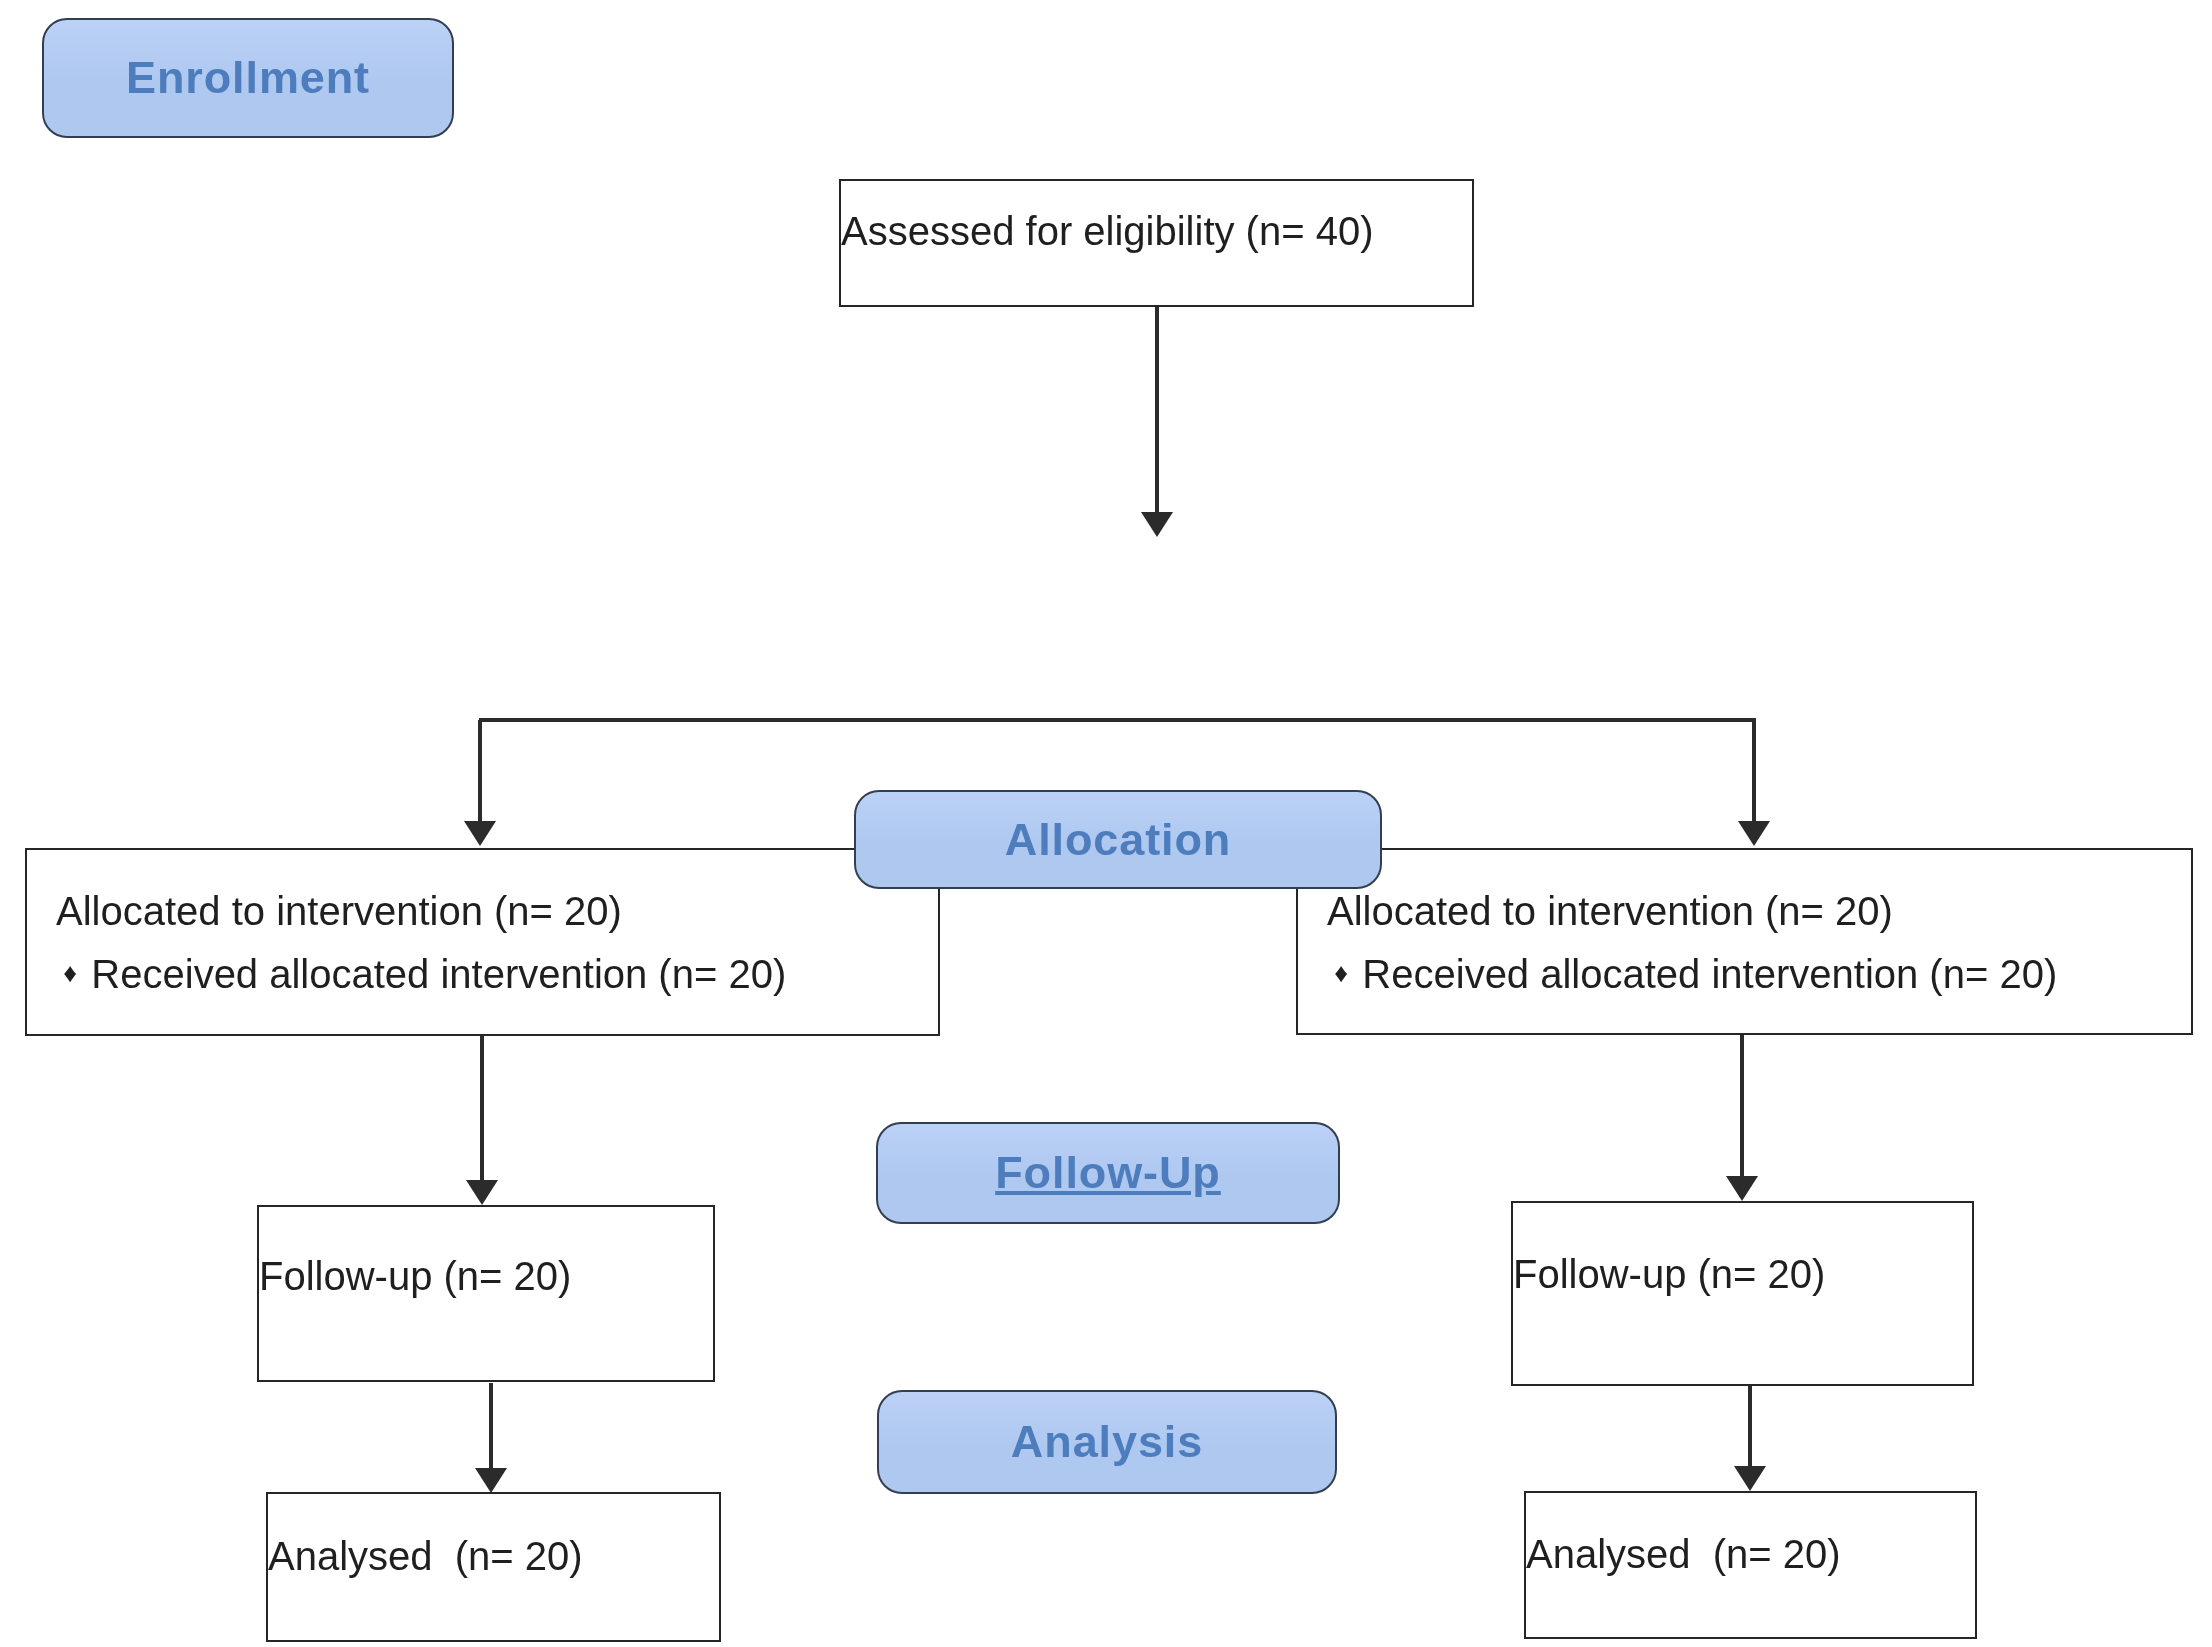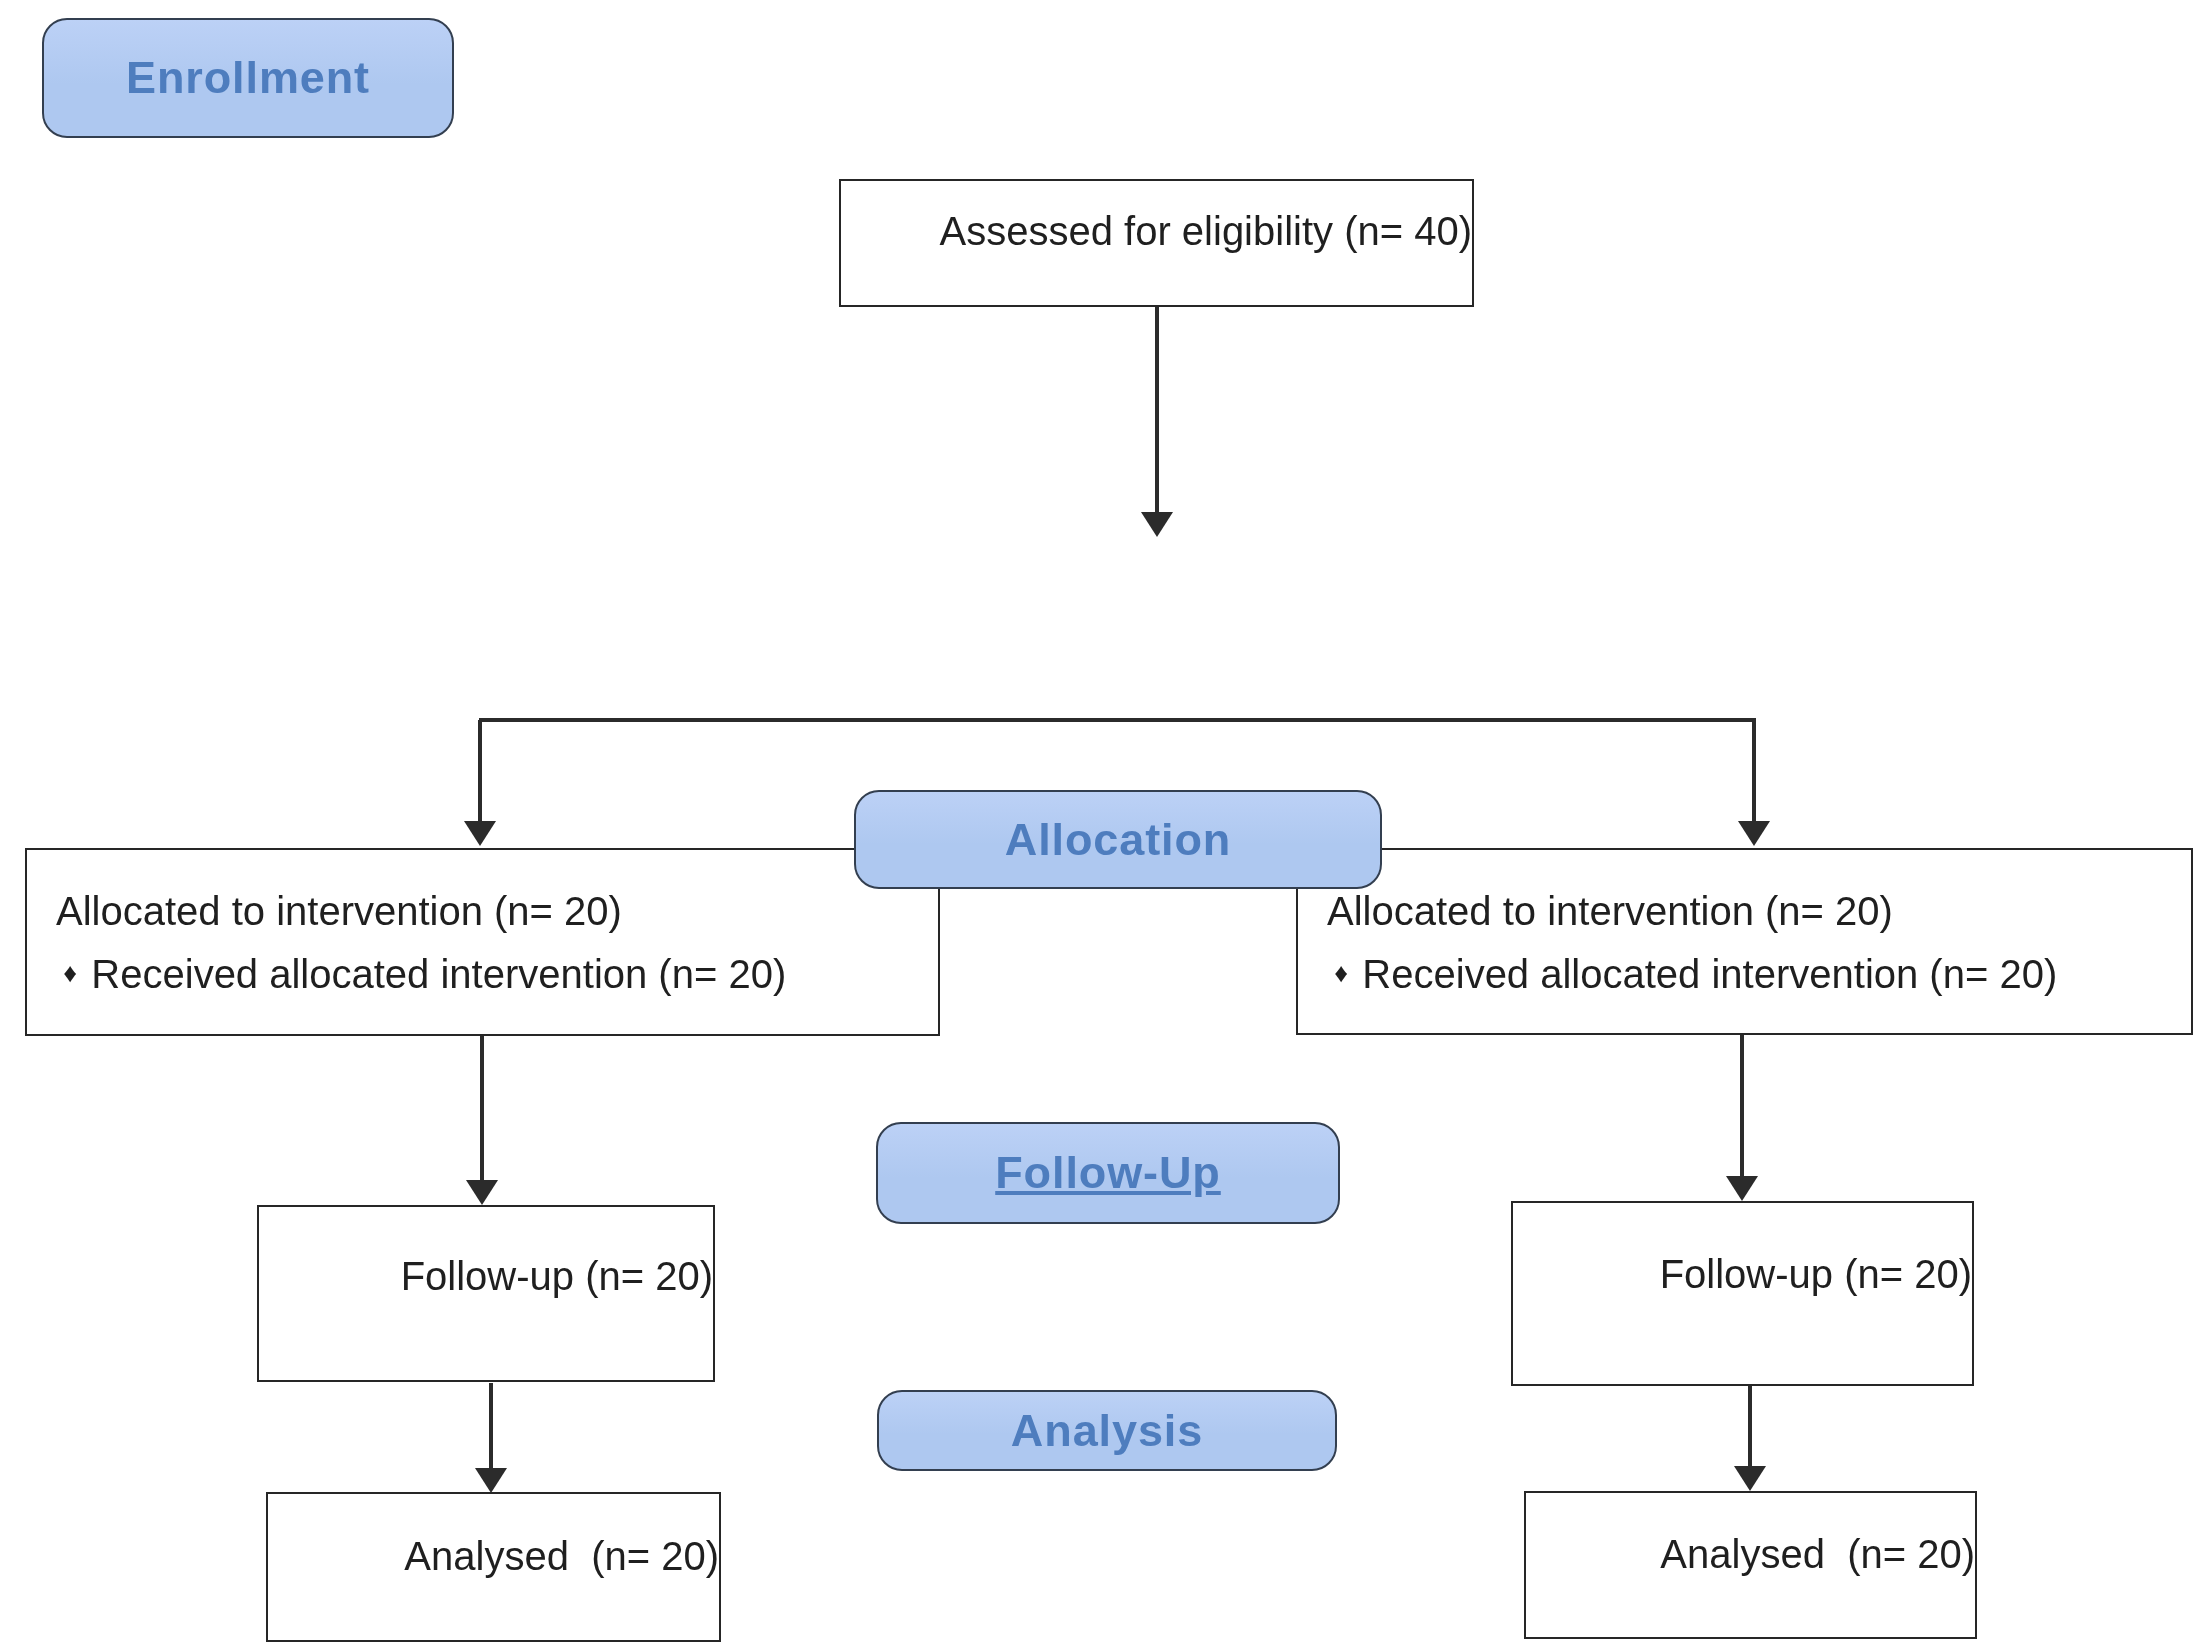--- a/index.html
+++ b/index.html
@@ -23,25 +23,24 @@
   
   .box{
     position:absolute;
     background:#ffffff;
     border:2.7px solid var(--box-border);
     color:var(--box-text);
     font-size:40px;
     line-height:1.25;
     display:flex;
     align-items:center;
-    justify-content:flex-end;
+    justify-content:flex-start;
     text-align:center;
     box-sizing:border-box;
     white-space:pre;
-    padding-left:14px;
   }
   
   .box.alloc{
     justify-content:flex-start;
     align-items:flex-start;
     text-align:left;
     flex-direction:column;
     padding:36px 18px 0 29px;
     white-space:pre;
   }
@@ -92,21 +91,21 @@
 <body>
 
 <div class="canvas">
 
   <div class="stage" style="left:42px;top:18px;width:412px;height:120px;">Enrollment</div>
 
   <div class="stage" style="left:854px;top:790px;width:528px;height:99px;">Allocation</div>
 
   <div class="stage" style="left:876px;top:1122px;width:464px;height:102px;text-decoration:underline;">Follow-Up</div>
 
-  <div class="stage" style="left:877px;top:1390px;width:460px;height:81px;">Analysis</div>
+  <div class="stage" style="left:877px;top:1390px;width:460px;height:104px;">Analysis</div>
 
   <div class="box" style="left:839px;top:179px;width:635px;height:128px;padding-bottom:23.4px;">
     <span>Assessed for eligibility (n= 40)</span>
   </div>
 
   <div class="varrow" style="left:1141px;top:307px;height:230px;">
     <i class="shaft"></i>
     <i class="head"></i>
   </div>
 

